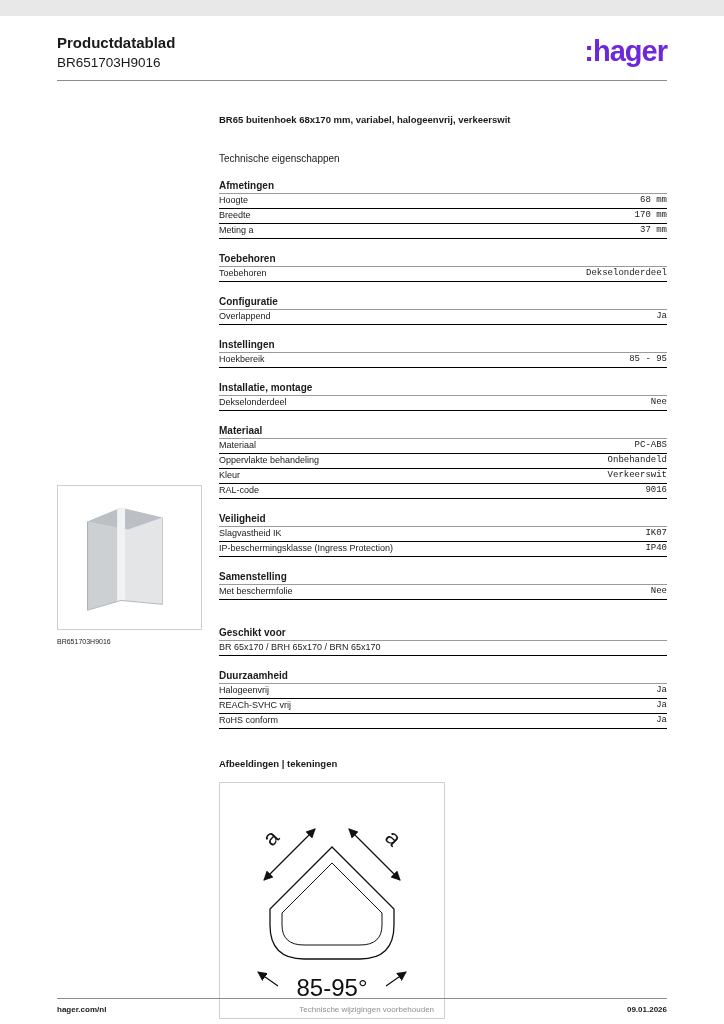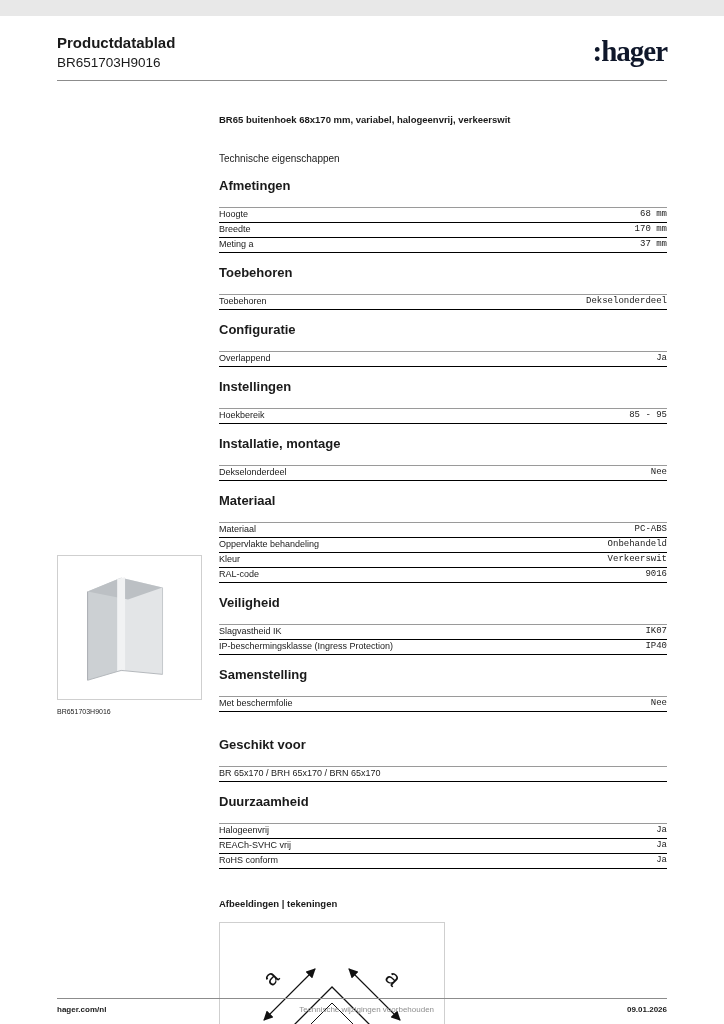--- a/index.html
+++ b/index.html
@@ -27,22 +27,22 @@
 
   .right-col { flex:1; min-width:0; }
   .product-title { font-size:9.5px; font-weight:bold; line-height:13px; margin-top:3px; }
   .tech-heading  { font-size:10px; font-weight:normal; line-height:13px; margin-top:26px; }
 
   .sections { margin-top:14px; }
   .spec-section { margin-top:13px; }
   .spec-section:first-child { margin-top:0; }
   .spec-section.gap-before { margin-top:26px; }
   .sec-heading {
-    font-size:13px; font-weight:bold; line-height:13px;
-    border-bottom:1px solid #9a9a9a; padding-bottom:15px;
+    font-size:10px; font-weight:bold; line-height:13px;
+    border-bottom:1px solid #9a9a9a; padding-bottom:1px;
   }
   .sec-row {
     display:flex; justify-content:space-between;
     font-size:9px; line-height:13px;
     border-bottom:1px solid #000000; padding-bottom:1px;
   }
   .row-label { white-space:nowrap; }
   .row-value { white-space:nowrap; text-align:right;font-family:Liberation Mono, monospace; }
 
   .images-heading { font-size:9.5px; font-weight:bold; line-height:13px; margin-top:28px; }
@@ -61,21 +61,21 @@
   .footer-right { font-weight:bold; }
 </style>
 </head>
 <body>
 
 <div class="page">
 
   <div class="header">
     <div class="doc-title">Productdatablad</div>
     <div class="doc-subtitle">BR651703H9016</div>
-    <div class="logo" style="color: #0f172a; font-family: Liberation Serif, serif;">:hager</div>
+    <div class="logo" style="color: #6d28d9;">:hager</div>
   </div>
   <div class="header-rule"></div>
 
   <div class="main">
 
     <div class="left-col">
       <div class="photo-box">
         <svg viewBox="0 0 145 145">
           <polygon points="30,36 64,22 64,116 30,126" fill="#ccd0d3"></polygon>
           <polygon points="64,22 106,32 106,120 64,116" fill="#e3e5e7"></polygon>

